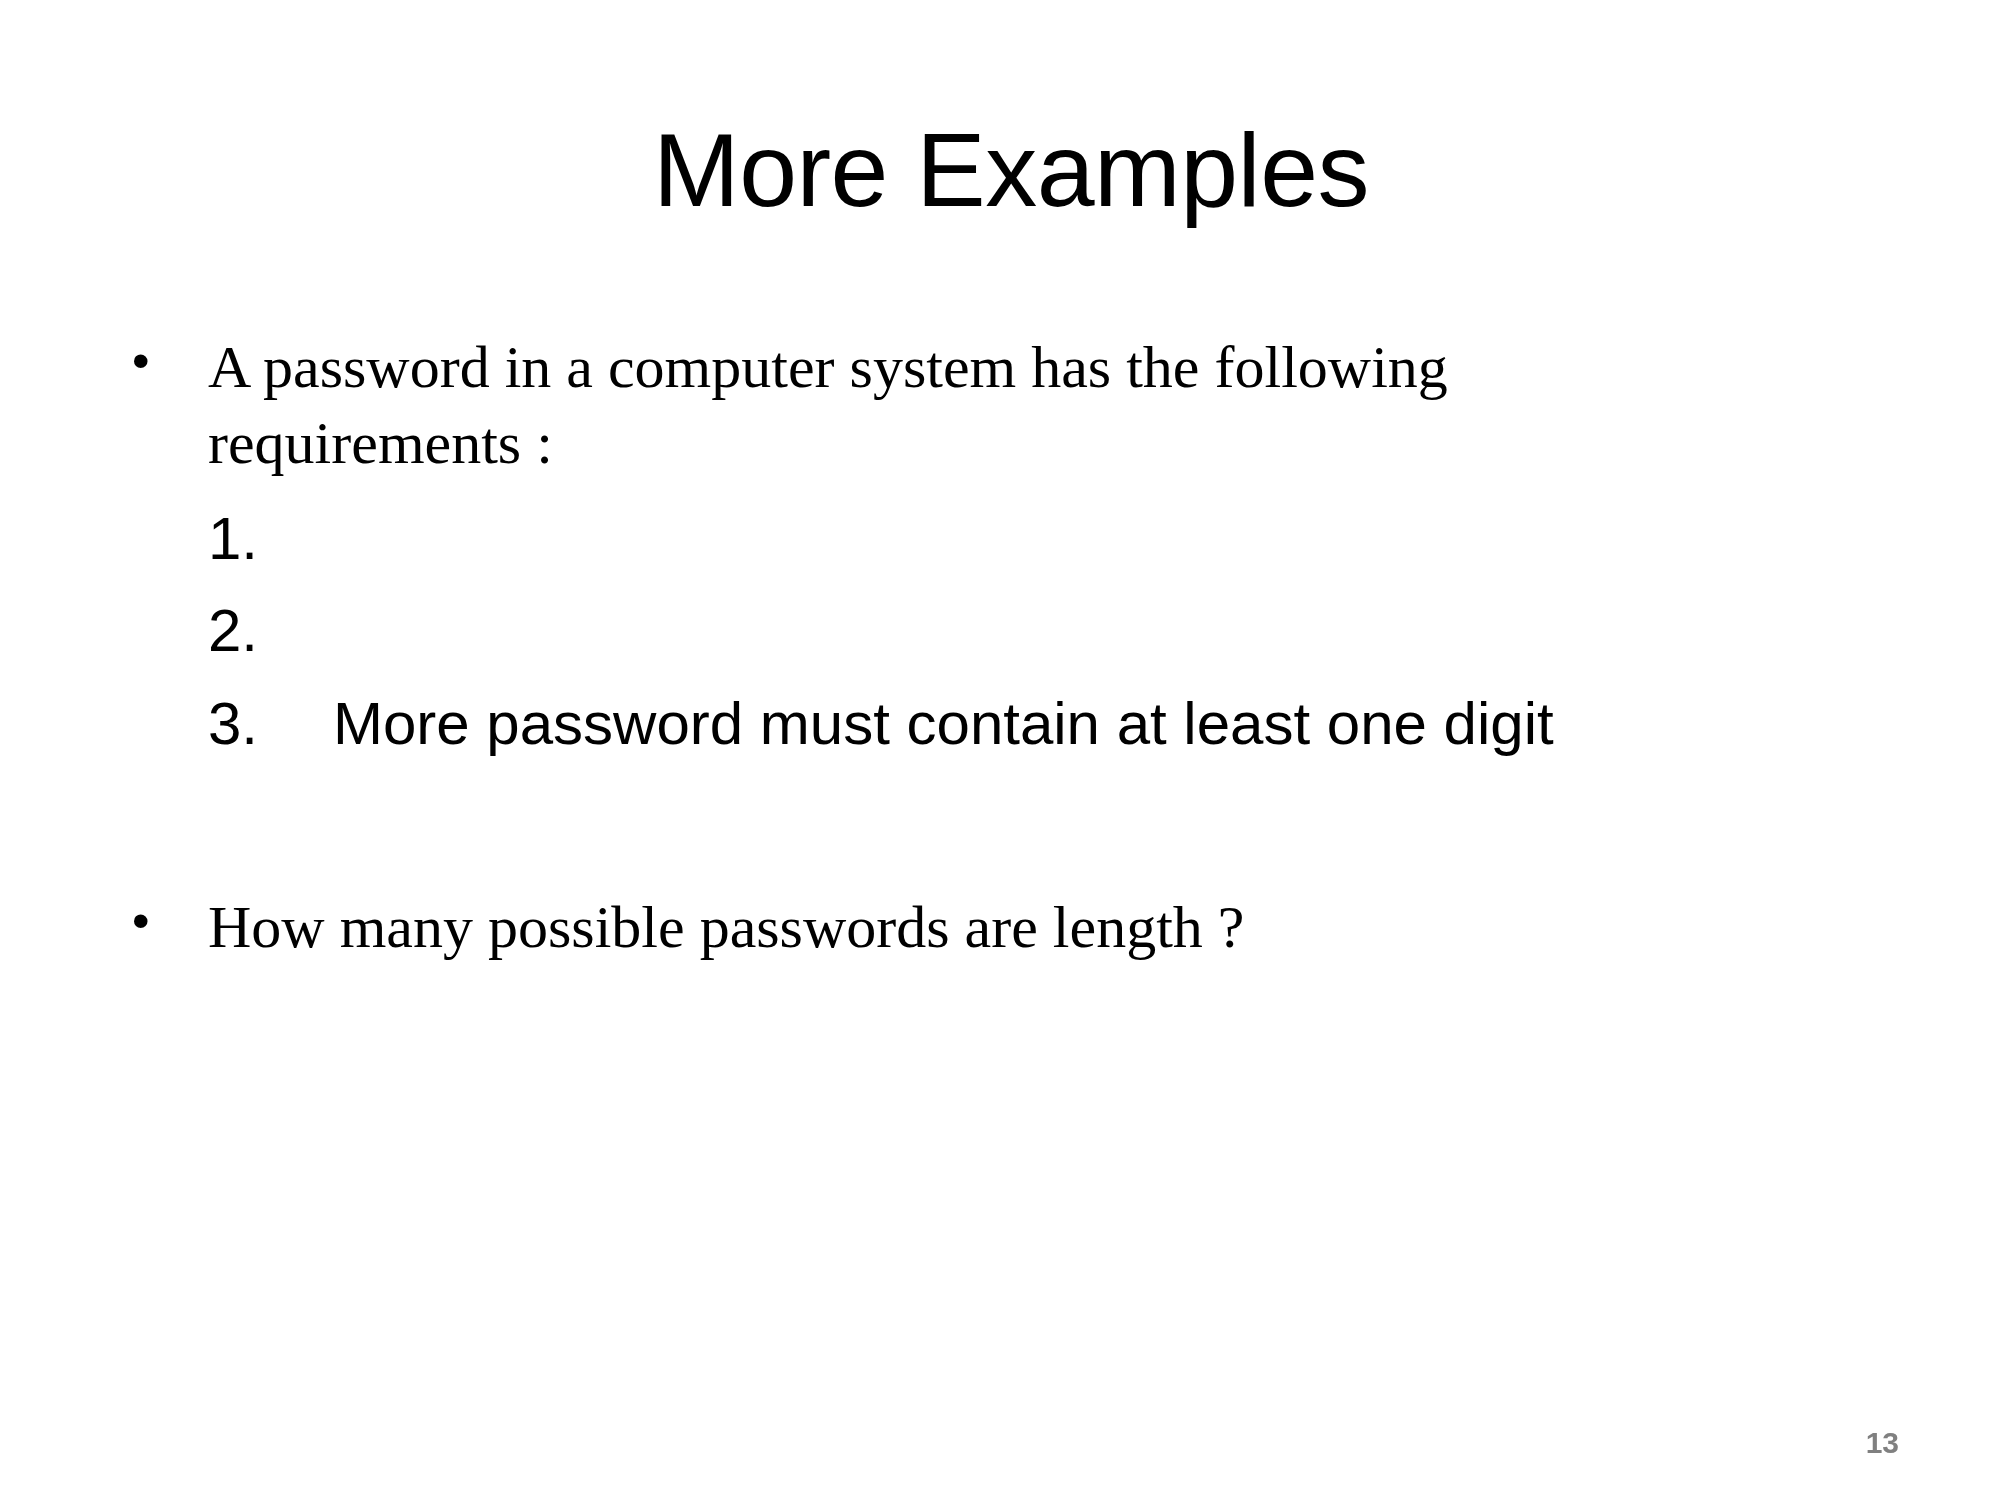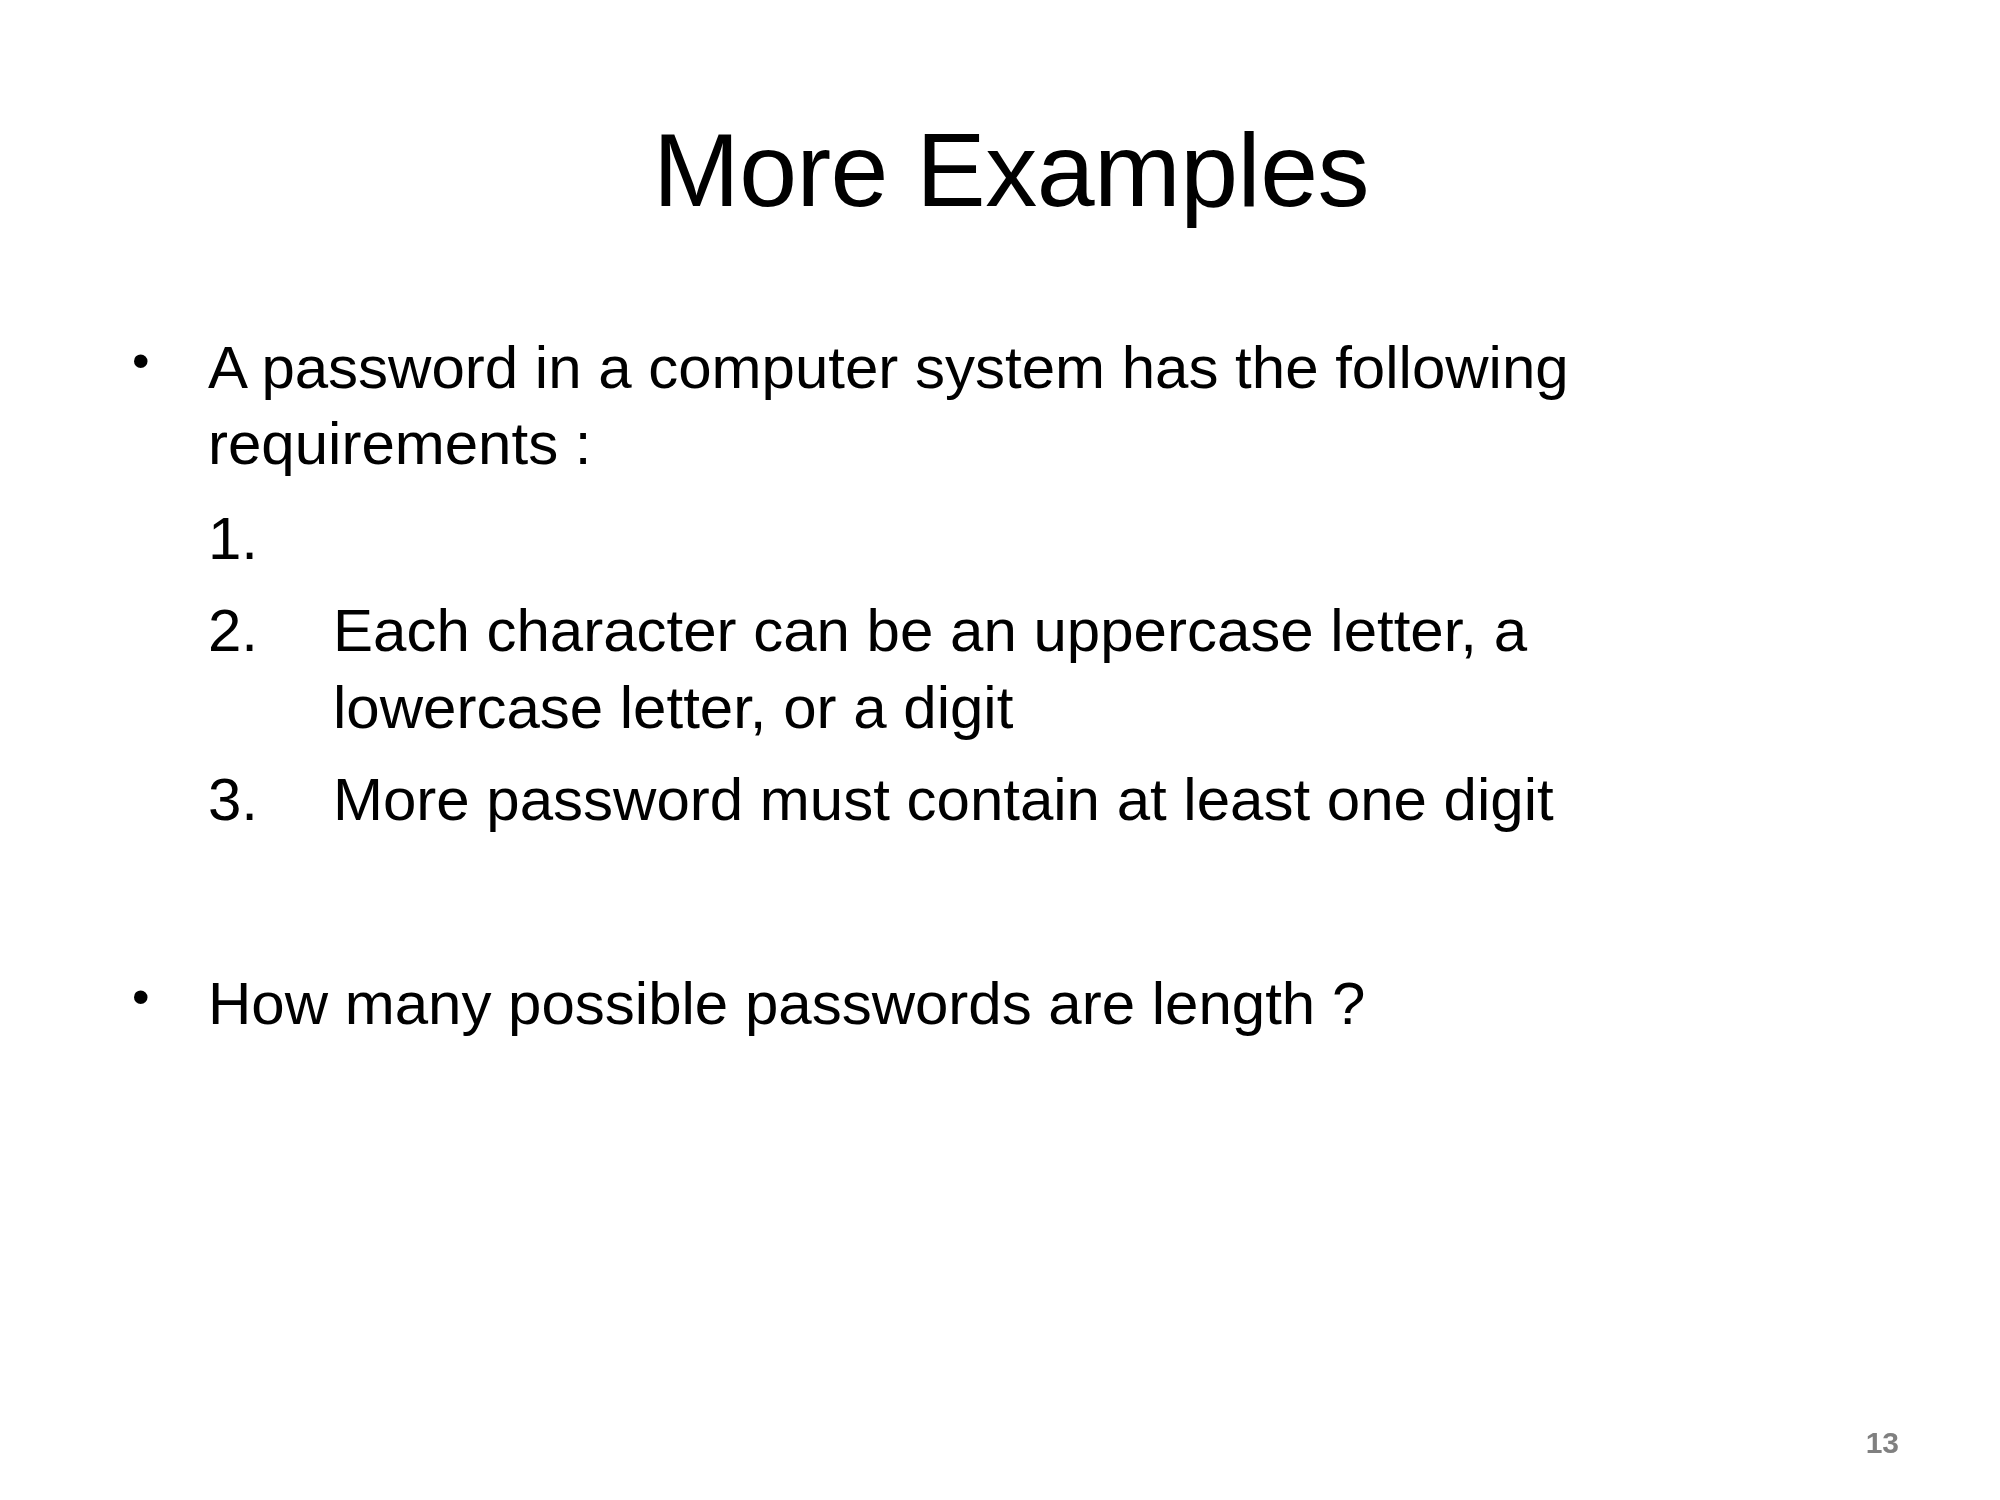--- a/index.html
+++ b/index.html
@@ -60,20 +60,21 @@
     width: 97px;
     text-align: left;
     padding-left: 21px;
     box-sizing: border-box;
     font-size: 50px;
     line-height: 1.26;
   }
   .bullet-text {
     flex: 1 1 auto;
     max-width: 1565px;
+    font-family: Liberation Serif, serif;
   }
 
   
   .num-list {
     margin-top: 20px;
   }
   .num-row {
     display: flex;
     align-items: flex-start;
     font-size: 60px;
@@ -127,21 +128,20 @@
     </div>
 
     <div class="num-list">
 
       <div class="num-row">
         <span class="num-marker">1.</span>
       </div>
 
       <div class="num-row">
         <span class="num-marker">2.</span>
-        <span class="num-text">Each character can be an uppercase letter, a lowercase letter, or a digit</span>
       </div>
 
       <div class="num-row">
         <span class="num-marker">3.</span>
         <span class="num-text">More password must contain at least one digit</span>
       </div>
 
     </div>
 
     <div class="gap-block"></div>

